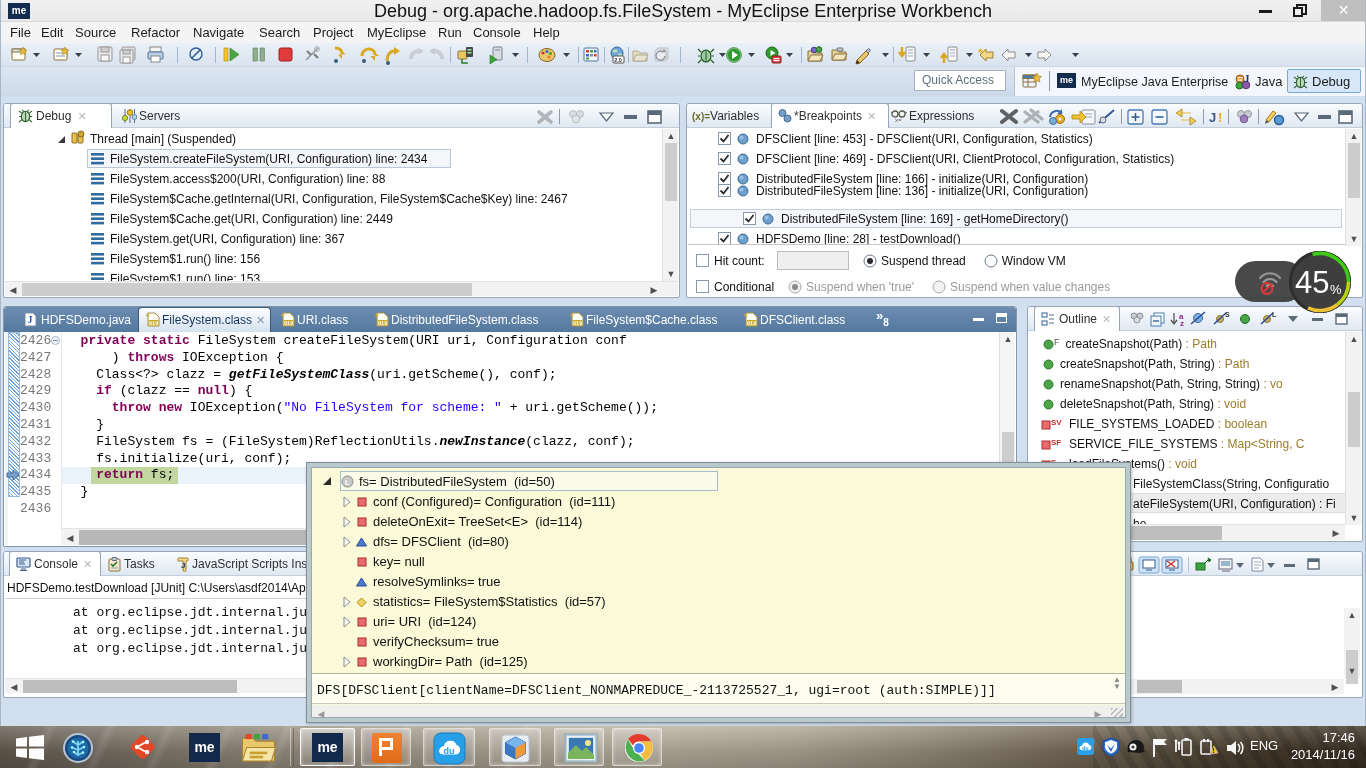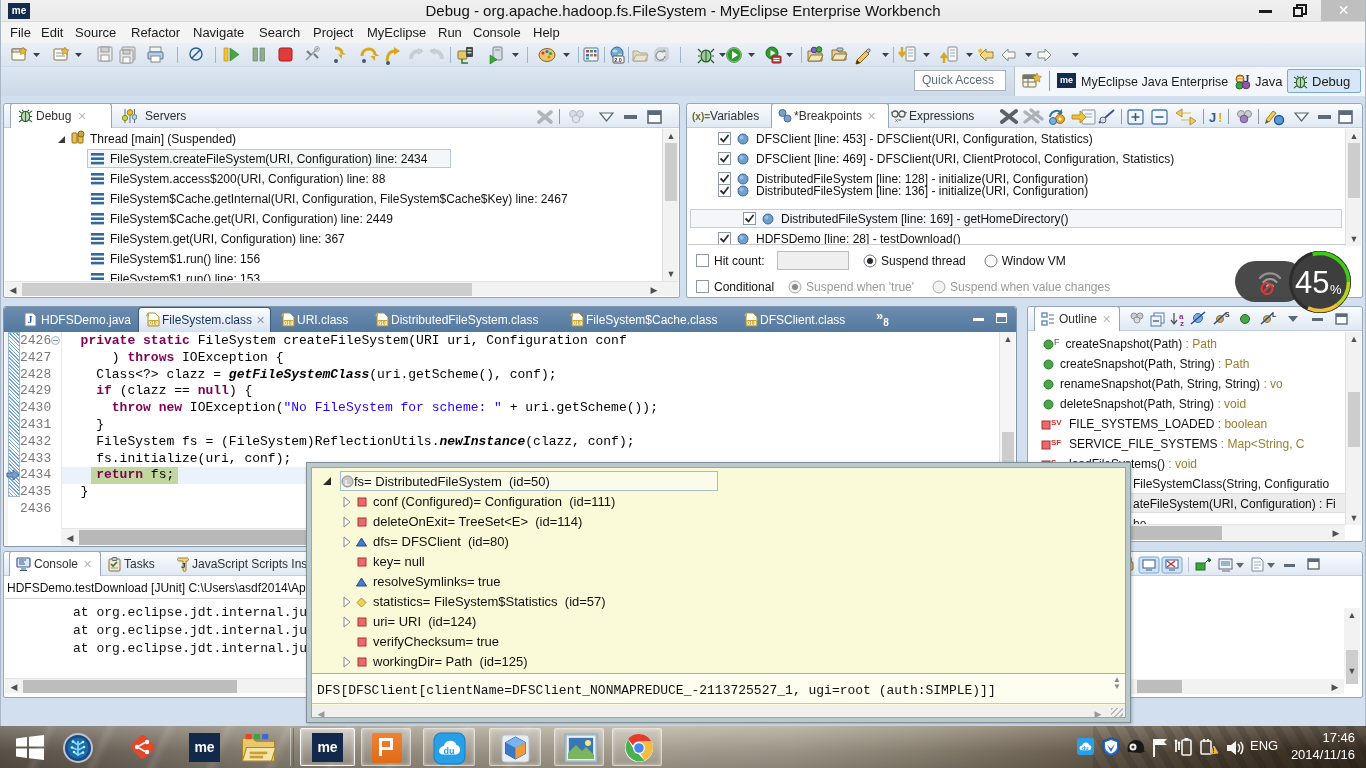--- a/index.html
+++ b/index.html
@@ -19,21 +19,21 @@
   .sb { background:#f0f0f0; position:absolute; }
   .sbthumb { background:#cdcdcd; position:absolute; }
   .sbarrow { position:absolute; color:#505050; font-size:9px; line-height:12px; text-align:center; }
   #popupinner .row { font-size:13px; }
 </style>
 </head>
 <body>
 
 <div class="abs" id="titlebar" style="left:0;top:0;width:1366px;height:22px;background:linear-gradient(#f0f0f0,#e9e9e9);border-bottom:1px solid #d8d8d8;">
   <div class="abs" style="left:8px;top:3px;width:22px;height:16px;background:#132c4e;color:#fff;font-size:10px;font-weight:bold;text-align:center;line-height:16px;">me</div>
-  <div class="abs" style="left:0;top:0;width:100%;height:22px;text-align:center;font-size:15px;color:#111;line-height:22px;">Debug - org.apache.hadoop.fs.FileSystem - MyEclipse Enterprise Workbench</div>
+  <div class="abs" style="left:0;top:0;width:100%;height:22px;text-align:center;font-size:18px;color:#111;line-height:22px;">Debug - org.apache.hadoop.fs.FileSystem - MyEclipse Enterprise Workbench</div>
   <div class="abs" style="right:94px;top:10px;width:13px;height:3px;background:#1a1a1a;"></div>
   <div class="abs" style="right:59px;top:4px;width:11px;height:11px;border:2px solid #1a1a1a;background:#efefef;"></div>
   <div class="abs" style="right:63px;top:7px;width:10px;height:10px;border:2px solid #1a1a1a;background:#efefef;"></div>
   <div class="abs" style="right:0;top:0;width:45px;height:21px;background:#bfbfbf;color:#fff;font-size:14px;text-align:center;line-height:20px;">✕</div>
 </div>
 
 <div class="abs" id="menubar" style="left:0;top:22px;width:1366px;height:21px;background:#f4f4f4;font-size:13px;color:#1c1c1c;">
   <span class="abs" style="left:10px;top:3px;">File</span>
   <span class="abs" style="left:41px;top:3px;">Edit</span>
   <span class="abs" style="left:75px;top:3px;">Source</span>
@@ -292,21 +292,21 @@
   </div>
   <div class="vtab" style="left:118px;width:80px;">
     <svg width="15" height="16" viewBox="0 0 15 16" style="vertical-align:-3px">
         <line x1="3" y1="1" x2="3" y2="15" stroke="#5a6a8a"></line>
         <line x1="8" y1="1" x2="8" y2="15" stroke="#5a6a8a"></line>
         <line x1="12.5" y1="1" x2="12.5" y2="15" stroke="#5a6a8a"></line>
         <circle cx="3" cy="10" r="2.6" fill="#c8d838" stroke="#7a8a10"></circle>
         <circle cx="8" cy="4.5" r="2.8" fill="#e8c020" stroke="#a08010"></circle>
         <circle cx="12.5" cy="9" r="2.4" fill="#b8d8e8" stroke="#5a7a9a"></circle>
       </svg>
-    <span style="margin-left:8px;">Servers</span>
+    <span style="margin-left:2px;">Servers</span>
   </div>
   <svg class="abs" style="right:8px;top:3px;" width="135" height="19" viewBox="0 0 135 19">
 <g opacity=".6">
         <path d="M3 5l12 10M15 5L3 15" stroke="#8a8f94" stroke-width="3.6" stroke-linecap="round"></path>
       </g>
 <rect x="23" y="2" width="1" height="15" fill="#8f9aa6"></rect>
 <g opacity=".55">
         <circle cx="37" cy="7" r="3.5" fill="#c8ccd2" stroke="#8a8f94"></circle>
         <circle cx="44" cy="7" r="3.5" fill="#c8ccd2" stroke="#8a8f94"></circle>
         <circle cx="40" cy="12" r="3.8" fill="#d8dde2" stroke="#8a8f94"></circle>
@@ -464,21 +464,21 @@
         </svg><svg width="12" height="12" viewBox="0 0 12 12" style="vertical-align:-2px;margin-left:6px">
           <circle cx="6" cy="6" r="5" fill="#6f9fce" stroke="#3a6a9a"></circle>
           <circle cx="4.5" cy="4.5" r="2" fill="#a8c8e8" opacity=".8"></circle>
         </svg><span style="margin-left:7px">DFSClient [line: 469] - DFSClient(URI, ClientProtocol, Configuration, Statistics)</span></div>
       <div class="row" style="left:0;top:40px;width:640px;"><svg width="13" height="13" viewBox="0 0 13 13" style="vertical-align:-2px;margin-left:30px">
           <rect x="0.5" y="0.5" width="12" height="12" fill="#fff" stroke="#8a98a8"></rect>
           <path d="M2.5 6.5l3 3 5-6.5" stroke="#2a2a2a" stroke-width="1.8" fill="none"></path>
         </svg><svg width="12" height="12" viewBox="0 0 12 12" style="vertical-align:-2px;margin-left:6px">
           <circle cx="6" cy="6" r="5" fill="#6f9fce" stroke="#3a6a9a"></circle>
           <circle cx="4.5" cy="4.5" r="2" fill="#a8c8e8" opacity=".8"></circle>
-        </svg><span style="margin-left:7px">DistributedFileSystem [line: 128] - initialize(URI, Configuration)</span></div>
+        </svg><span style="margin-left:7px">DistributedFileSystem [line: 166] - initialize(URI, Configuration)</span></div>
       <div class="row" style="left:0;top:52px;width:640px;"><svg width="13" height="13" viewBox="0 0 13 13" style="vertical-align:-2px;margin-left:30px">
           <rect x="0.5" y="0.5" width="12" height="12" fill="#fff" stroke="#8a98a8"></rect>
           <path d="M2.5 6.5l3 3 5-6.5" stroke="#2a2a2a" stroke-width="1.8" fill="none"></path>
         </svg><svg width="12" height="12" viewBox="0 0 12 12" style="vertical-align:-2px;margin-left:6px">
           <circle cx="6" cy="6" r="5" fill="#6f9fce" stroke="#3a6a9a"></circle>
           <circle cx="4.5" cy="4.5" r="2" fill="#a8c8e8" opacity=".8"></circle>
         </svg><span style="margin-left:7px">DistributedFileSystem [line: 136] - initialize(URI, Configuration)</span></div>
       <div class="row" style="left:0;top:80px;width:640px;padding-left:25px;"><svg width="13" height="13" viewBox="0 0 13 13" style="vertical-align:-2px;margin-left:30px">
           <rect x="0.5" y="0.5" width="12" height="12" fill="#fff" stroke="#8a98a8"></rect>
           <path d="M2.5 6.5l3 3 5-6.5" stroke="#2a2a2a" stroke-width="1.8" fill="none"></path>
@@ -797,21 +797,21 @@
       </div>
     </div>
 </div>
 
 <div class="abs" id="popup" style="left:306px;top:462px;width:825px;height:261px;background:#bac9cd;border:1px solid #7f8f93;box-shadow:1px 1px 3px rgba(0,0,0,0.25);">
   <div class="abs" id="popupinner" style="left:4px;top:4px;right:4px;bottom:4px;background:#fafad8;border:1px solid #98a8ac;overflow:hidden;font-size:13px;">
       <div class="abs" style="left:28px;top:3px;width:378px;height:20px;background:#fbfbea;border:1px solid #a8bccc;"></div>
       <div class="row" style="left:0;top:4px;"><span style="display:inline-block;margin-left:11px;width:0;height:0;border-bottom:8px solid #2a2a2a;border-left:8px solid transparent;vertical-align:1px;"></span><svg width="13" height="13" viewBox="0 0 13 13" style="vertical-align:-2px;margin-left:10px">
           <circle cx="6.5" cy="6.5" r="5.5" fill="#c9c9c9" stroke="#888"></circle>
           <text x="4" y="9.5" font-size="7.5" fill="#fff" font-family="Liberation Sans" font-weight="bold">L</text>
-        </svg><span style="">fs= DistributedFileSystem&nbsp; (id=50)</span></div>
+        </svg><span style="margin-left:5px">fs= DistributedFileSystem&nbsp; (id=50)</span></div>
       <div class="row" style="left:0;top:24px;"><svg width="8" height="12" viewBox="0 0 8 12" style="vertical-align:-2px;margin-left:31px">
           <path d="M1 1l6 5-6 5z" fill="#fff" stroke="#8a8a8a"></path>
         </svg><svg width="10" height="10" viewBox="0 0 10 10" style="vertical-align:-1px;margin-left:6px">
           <rect x="1" y="1" width="8" height="8" fill="#e86a6a" stroke="#b03030"></rect>
         </svg><span style="margin-left:6px">conf (Configured)= Configuration&nbsp; (id=111)</span></div>
       <div class="row" style="left:0;top:44px;"><svg width="8" height="12" viewBox="0 0 8 12" style="vertical-align:-2px;margin-left:31px">
           <path d="M1 1l6 5-6 5z" fill="#fff" stroke="#8a8a8a"></path>
         </svg><svg width="10" height="10" viewBox="0 0 10 10" style="vertical-align:-1px;margin-left:6px">
           <rect x="1" y="1" width="8" height="8" fill="#e86a6a" stroke="#b03030"></rect>
         </svg><span style="margin-left:6px">deleteOnExit= TreeSet&lt;E&gt;&nbsp; (id=114)</span></div>

